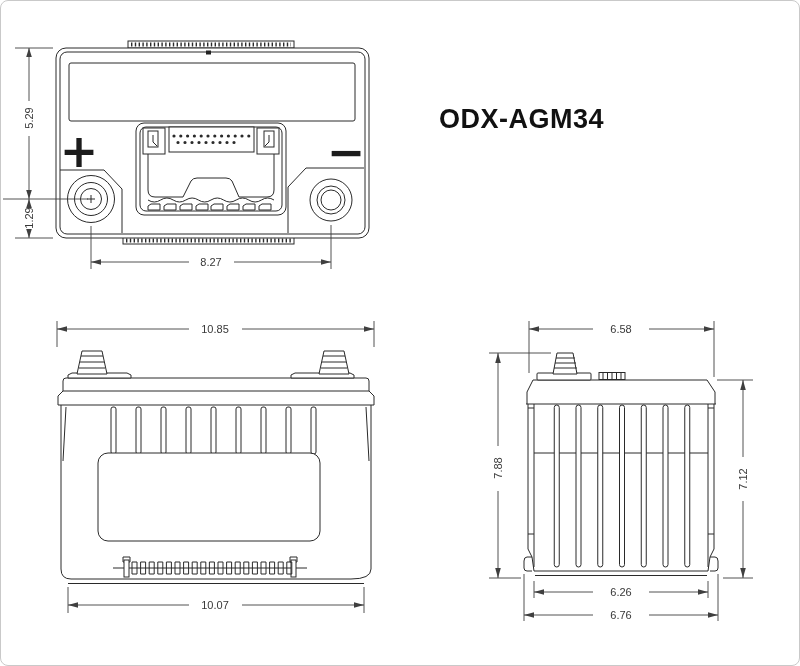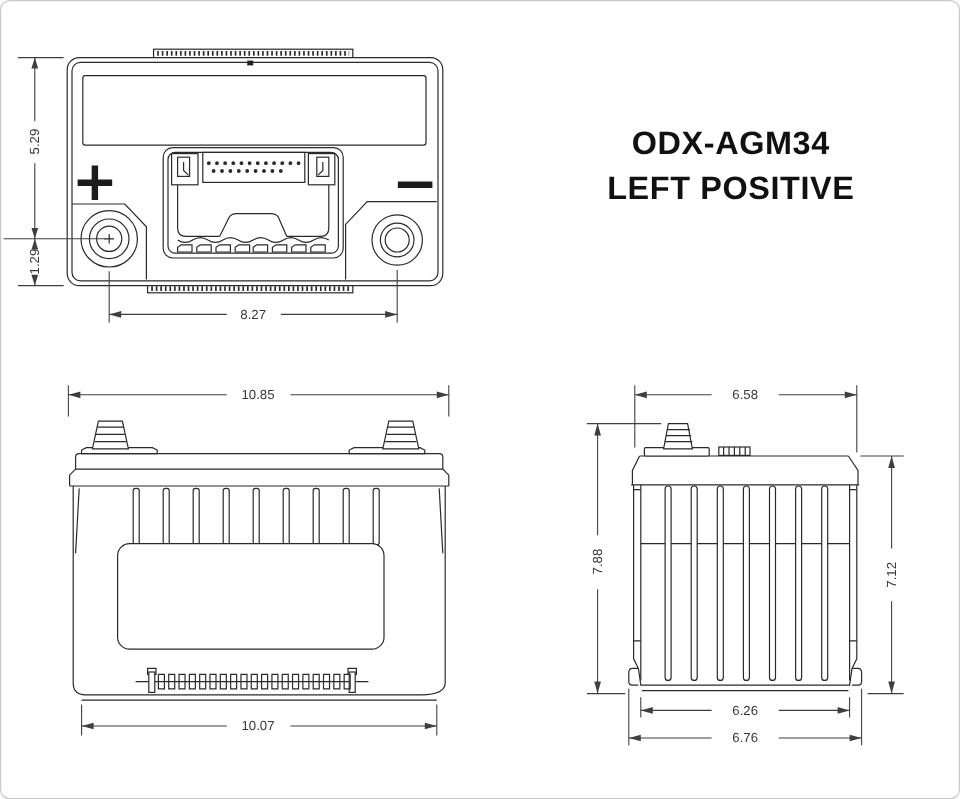--- a/index.html
+++ b/index.html
@@ -4,21 +4,21 @@
 <style>
   html,body{margin:0;padding:0;background:#ffffff;}
   .page{
     position:relative;width:800px;height:666px;background:#ffffff;
     border:1px solid #c9c9c9;border-radius:8px;box-sizing:border-box;
     font-family:"Liberation Sans", sans-serif;overflow:hidden;
   }
   .view{position:absolute;}
   .title-block{
     position:absolute;left:438px;top:99px;width:340px;
-    text-align:center;font-weight:bold;font-size:27px;line-height:38px;
+    text-align:left;font-weight:bold;font-size:27px;line-height:38px;
     color:#111;letter-spacing:.5px;
   }
   svg text.dim{
     font-family:"Liberation Sans", sans-serif;
     font-size:11px;fill:#383838;
   }
   svg text.polarity{
     font-family:"DejaVu Sans", sans-serif;
     font-size:46px;font-weight:bold;fill:#1c1c1c;
   }
@@ -126,21 +126,20 @@
       <line class="dimline" x1="90" y1="261" x2="188" y2="261"></line>
       <line class="dimline" x1="233" y1="261" x2="330" y2="261"></line>
       <path class="arrow" d="M90 261 l10 -2.8 v5.6 z"></path>
       <path class="arrow" d="M330 261 l-10 -2.8 v5.6 z"></path>
       <text class="dim" text-anchor="middle" x="210" y="264.5">8.27</text>
     </g>
   </svg>
 
   <div class="title-block">
     <div>ODX-AGM34</div>
-    <div>LEFT POSITIVE</div>
   </div>
 
   <svg class="view" style="left:0;top:300px" width="420" height="366" viewBox="0 0 420 366">
 
     <g>
       <line class="dimline" x1="56" y1="20" x2="56" y2="46"></line>
       <line class="dimline" x1="373" y1="20" x2="373" y2="46"></line>
       <line class="dimline" x1="56" y1="28" x2="188" y2="28"></line>
       <line class="dimline" x1="241" y1="28" x2="373" y2="28"></line>
       <path class="arrow" d="M56 28 l10 -2.8 v5.6 z"></path>

